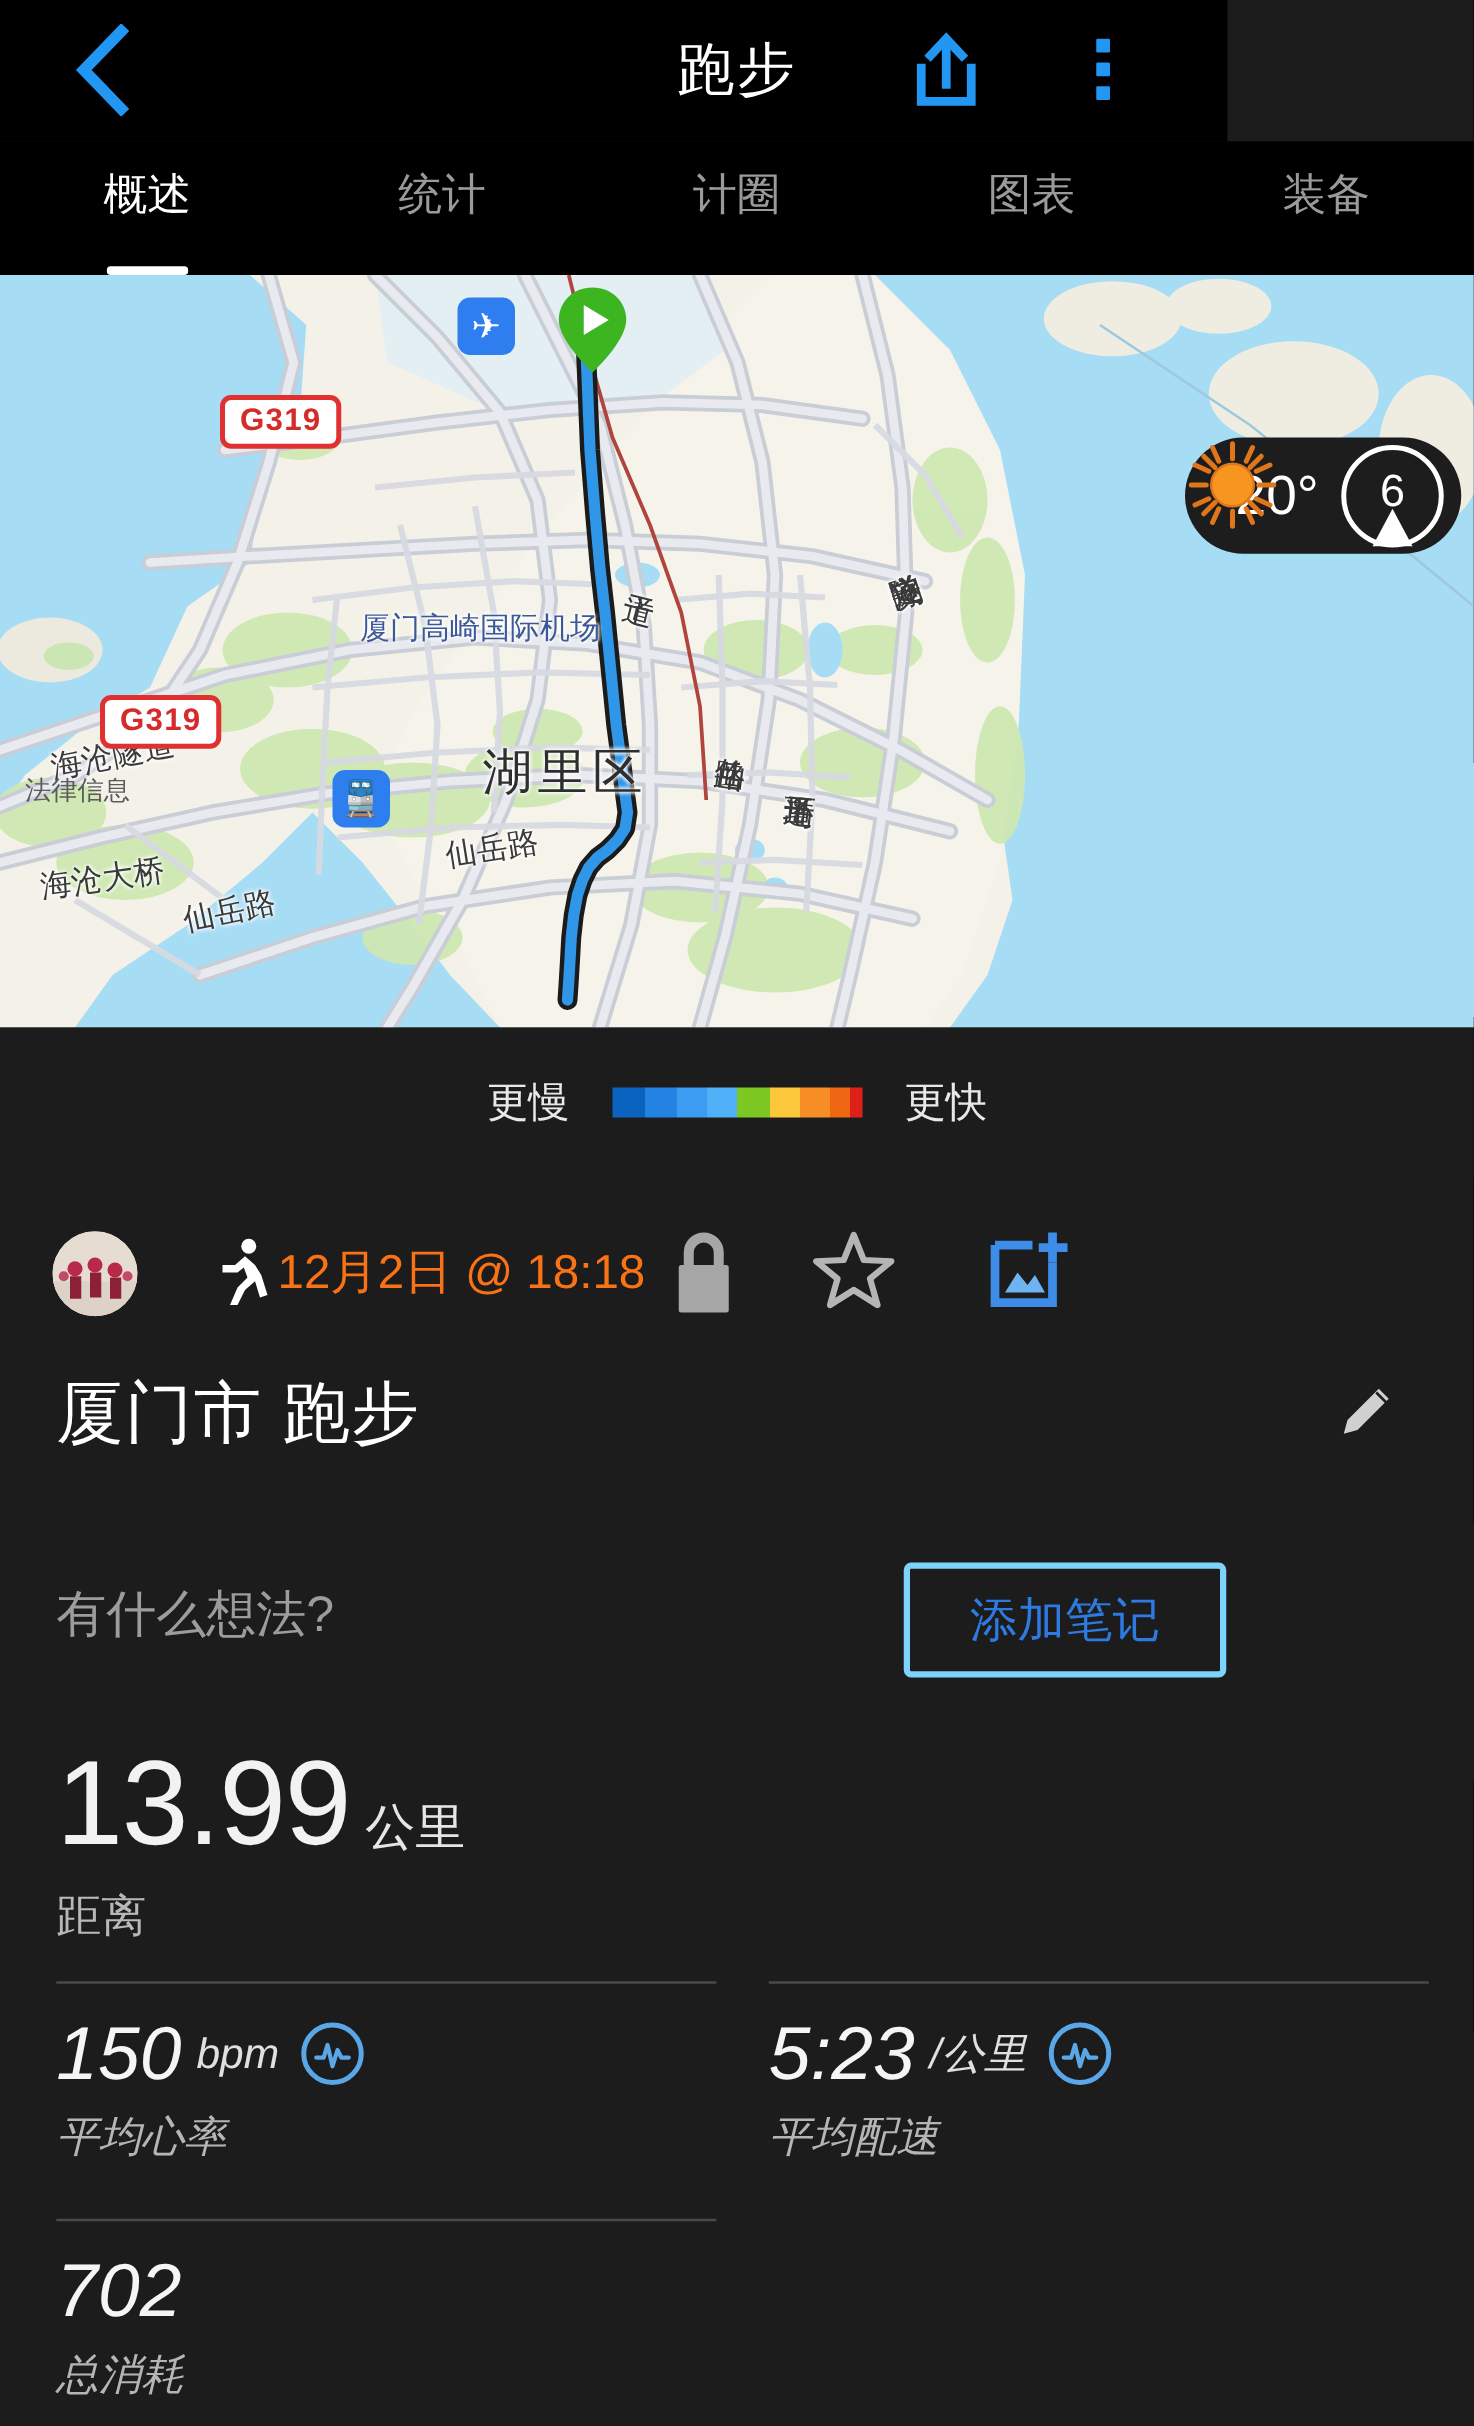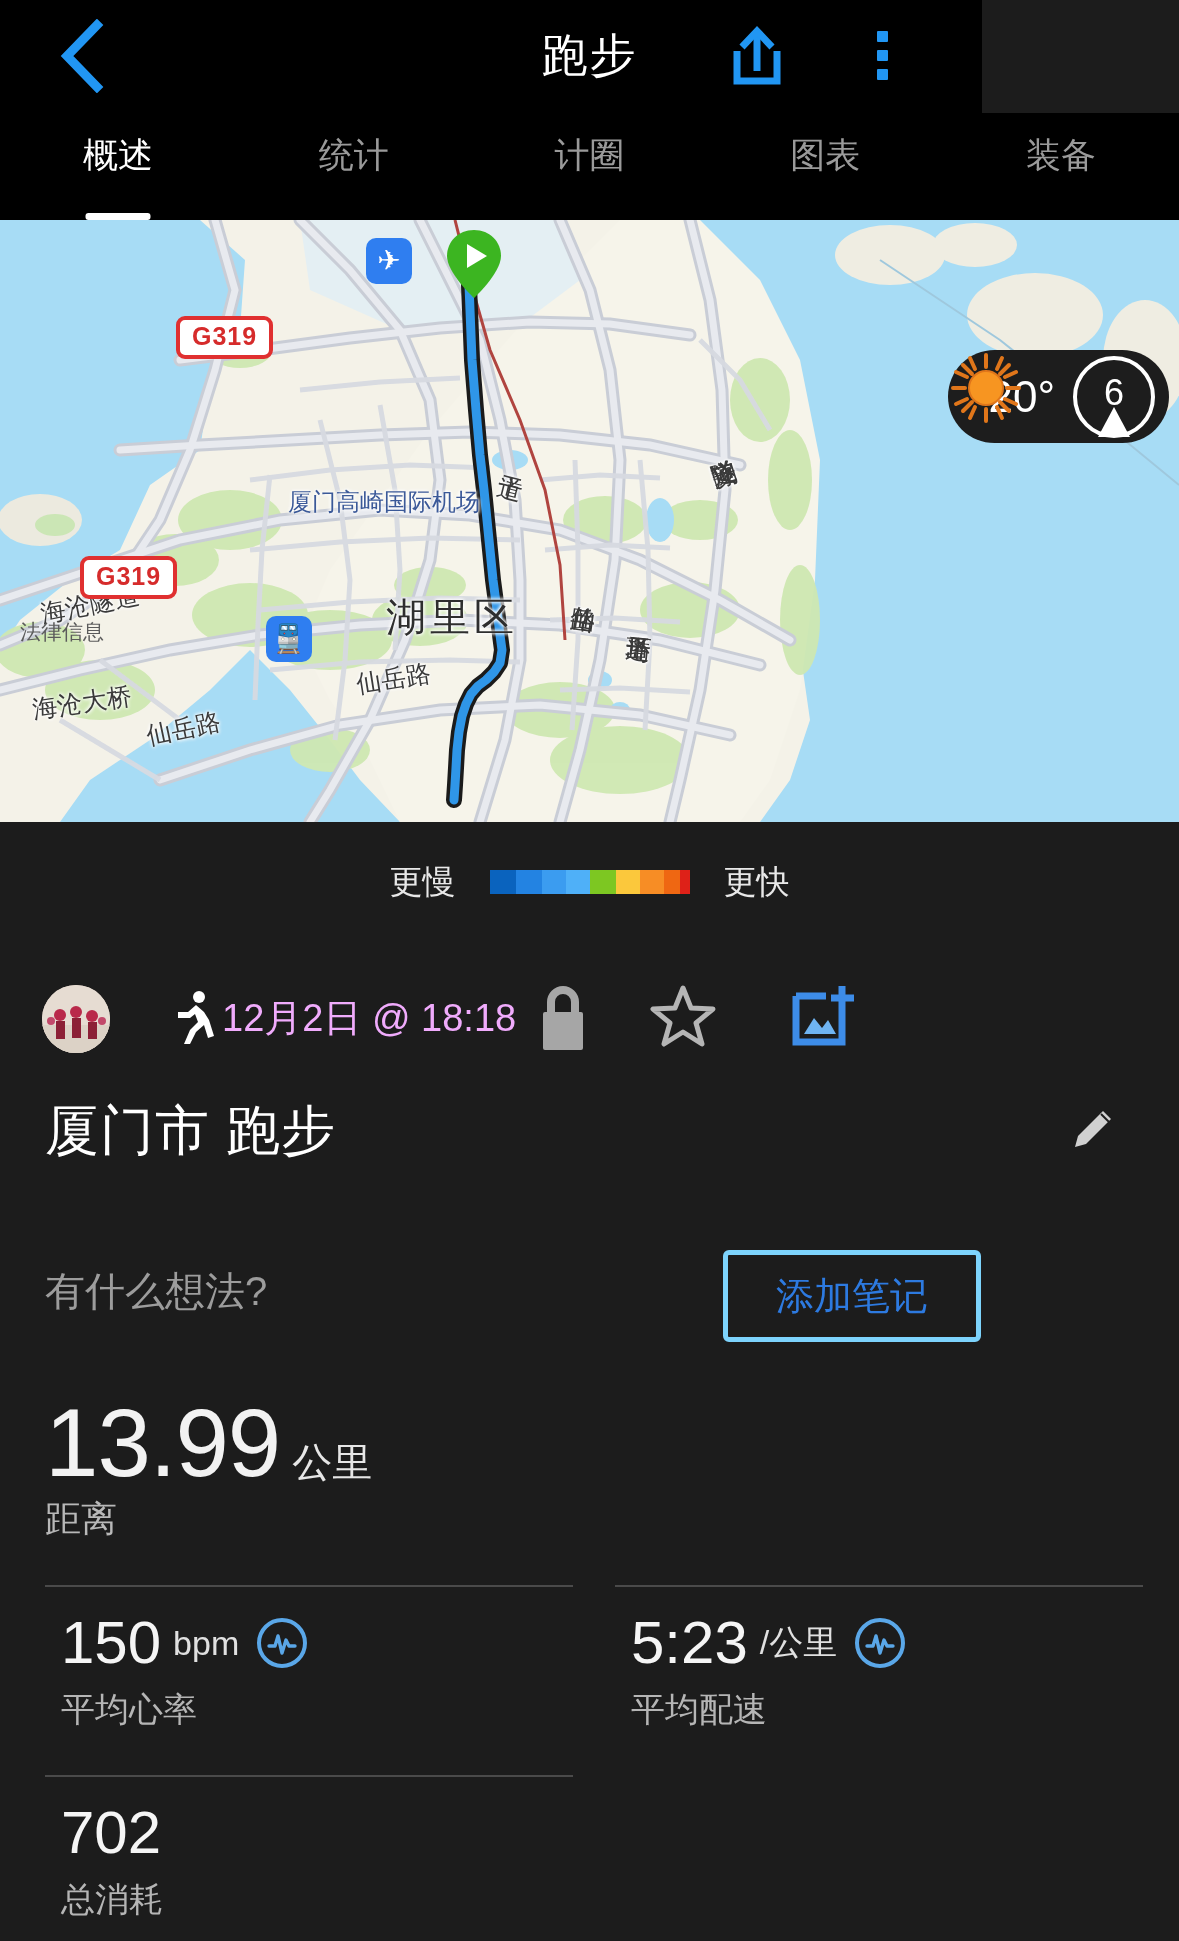--- a/index.html
+++ b/index.html
@@ -118,21 +118,21 @@
   .meta-row {
     position:absolute; left:0; top:960px; width:1179px; height:120px;
     display:flex; align-items:center;
   }
   .avatar {
     position:absolute; left:42px; top:25px; width:68px; height:68px; border-radius:50%;
     overflow:hidden; background:#d8c8bd; cursor:pointer;
   }
   .run-icon { position:absolute; left:170px; top:30px; cursor:pointer; }
   .meta-date {
-    position:absolute; left:222px; top:24px; color:#f0abfc; font-size:38px; line-height:68px;
+    position:absolute; left:222px; top:24px; color:#f97316; font-size:38px; line-height:68px;
   }
   .lock-icon { position:absolute; left:535px; top:22px; cursor:pointer; }
   .star-icon { position:absolute; left:650px; top:24px; cursor:pointer; }
   .addphoto-icon { position:absolute; left:790px; top:22px; cursor:pointer; }
 
   
   .title-row { position:absolute; left:0; top:1095px; width:1179px; height:95px; }
   .activity-title {
     position:absolute; left:45px; top:0; color:#fff; font-size:54px; letter-spacing:1px;
   }
@@ -148,25 +148,25 @@
     cursor:pointer;
   }
 
   
   .stat-hero { position:absolute; left:45px; top:1395px; }
   .stat-hero .val {
     color:#f2f2f2; font-size:96px; font-weight:300; line-height:1; display:inline-block;
     letter-spacing:-1px;
   }
   .stat-hero .unit { color:#e6e6e6; font-size:40px; margin-left:12px; }
-  .stat-hero .lbl { color:#b8b8b8; font-size:36px; margin-top:4px; }
+  .stat-hero .lbl { color:#b8b8b8; font-size:36px; margin-top:18px; }
 
   .stat-grid { position:absolute; left:0; top:1585px; width:1179px; }
   .stat-row { display:flex; width:1179px; }
-  .stat-cell { width:570px; padding:0 0 0 61px; position:relative; }
+  .stat-cell { width:570px; padding:0 0 0 45px; position:relative;font-style:italic; }
   .stat-cell .rule {
     position:absolute; left:45px; top:0; width:528px; height:2px; background:#4a4a4a;
   }
   .stat-cell .line1 { display:flex; align-items:center; gap:12px; padding-top:28px; }
   .stat-cell .num { color:#f5f5f5; font-size:60px; font-weight:300; line-height:1; }
   .stat-cell .suffix { color:#e0e0e0; font-size:34px; }
   .stat-cell .lbl { color:#b5b5b5; font-size:34px; margin-top:14px; }
   .hr-badge {
     width:50px; height:50px; border-radius:50%; border:4px solid #5aa7e8;
     display:flex; align-items:center; justify-content:center; margin-left:6px;

